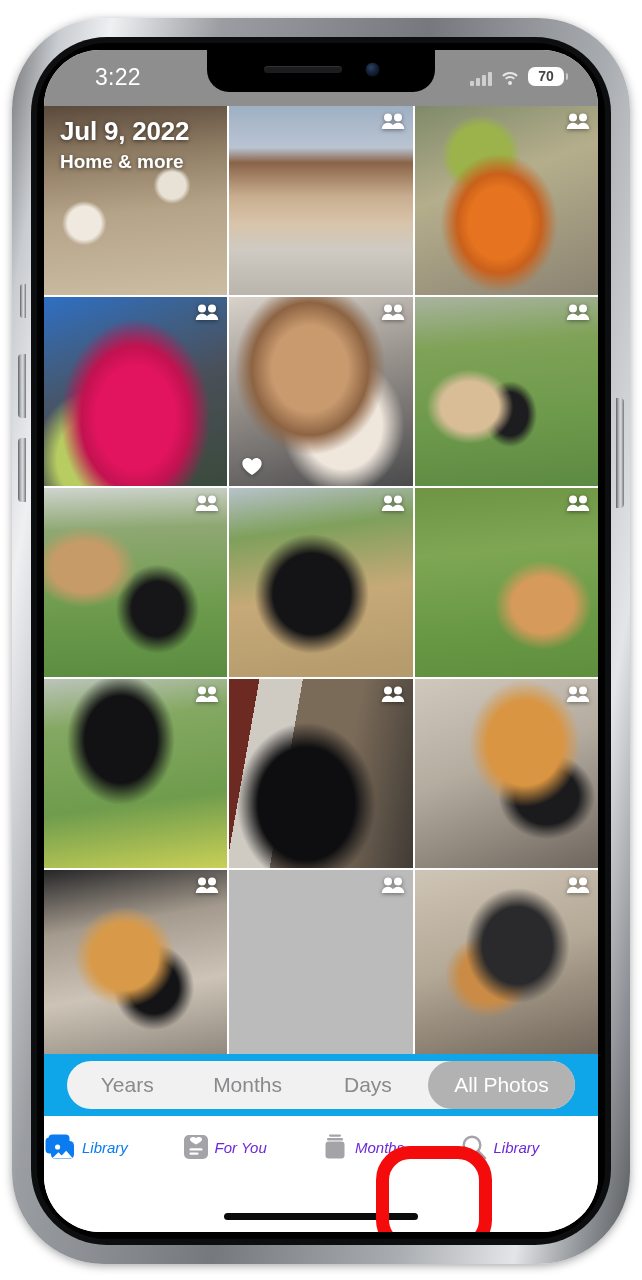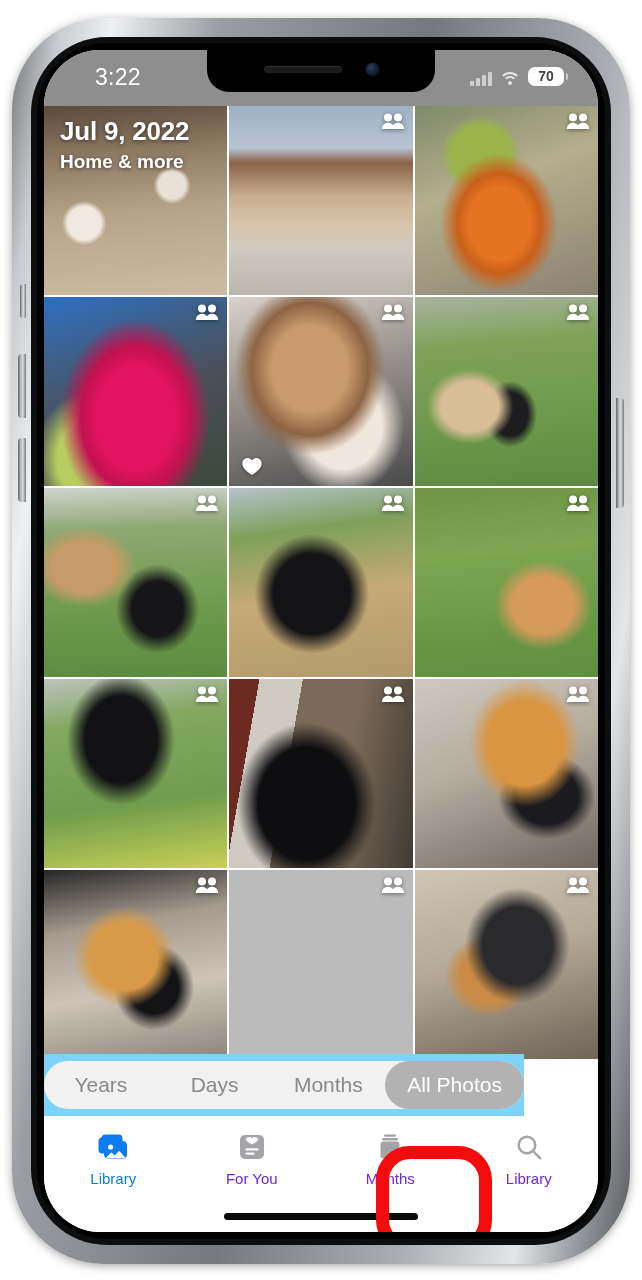--- a/index.html
+++ b/index.html
@@ -268,23 +268,23 @@
     display: flex;
     align-items: center;
     justify-content: center;
   }
 
   
   .segmented-wrap {
     position: absolute;
     top: 1004px;
     left: 0;
-    width: 480px;
+    width: 554px;
     height: 62px;
-    background: #7dd3fc;
+    background: #0ea5e9;
     z-index: 12;
     display: flex;
     align-items: center;
     justify-content: center;
   }
   .segmented {
     width: 508px;
     height: 48px;
     background: #f1f1f1;
     border-radius: 24px;
@@ -318,23 +318,24 @@
     background: #ffffff;
     z-index: 12;
     display: flex;
     align-items: flex-start;
     padding-top: 14px;
     box-sizing: border-box;
   }
   .tab {
     flex: 1;
     display: flex;
-    flex-direction: column;
+    flex-direction: row;
     align-items: center;
     gap: 6px;
+    font-style: italic;
   }
   .tab .ticon { height: 34px; display: flex; align-items: center; justify-content: center; }
   .tab .tlabel { font-size: 15px; color: #6d28d9; }
   .tab.active .tlabel { color: #0a7cf0; }
 
   .home-indicator {
     position: absolute;
     bottom: 12px;
     left: 50%;
     transform: translateX(-50%);
@@ -614,22 +615,22 @@
         <circle cx="7" cy="4.6" r="4" fill="#fff"></circle>
           <path d="M.8 16c0-3.6 2.8-6.2 6.2-6.2S13.2 12.4 13.2 16z" fill="#fff"></path>
         <circle cx="17" cy="4.6" r="4" fill="#fff"></circle>
           <path d="M10.8 16c0-3.6 2.8-6.2 6.2-6.2S23.2 12.4 23.2 16z" fill="#fff"></path>
       </svg>
     </div>
 
     <div class="segmented-wrap">
       <div class="segmented">
         <div class="seg">Years</div>
+        <div class="seg">Months</div>
         <div class="seg">Days</div>
-        <div class="seg">Months</div>
         <div class="seg active">All Photos</div>
       </div>
     </div>
 
     <div class="tabbar">
 
       <div class="tab active">
         <div class="ticon">
           <svg width="32" height="27" viewBox="0 0 32 27">
             <rect x="4.5" y="0.5" width="21" height="15" rx="4" fill="#0a7cf0"></rect>

